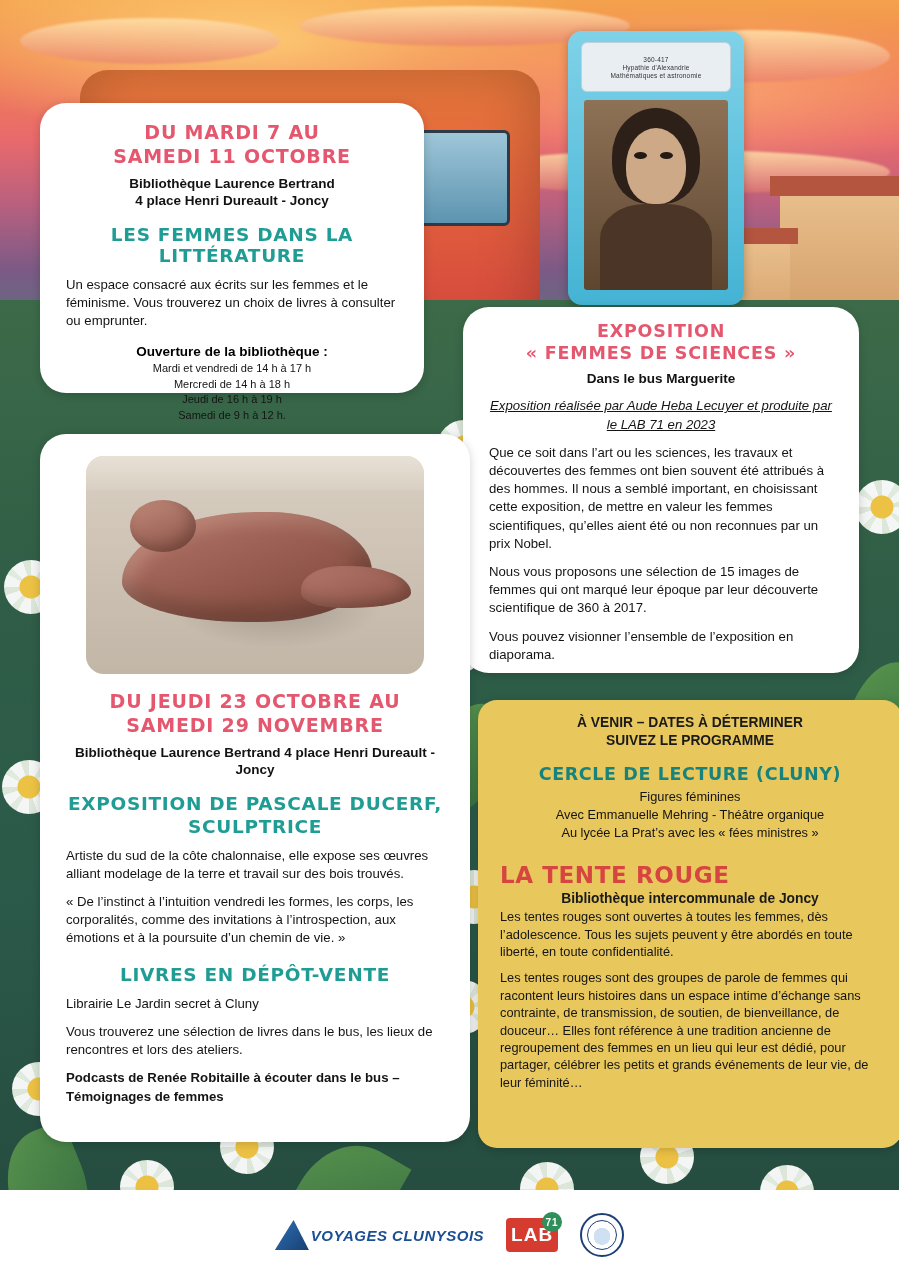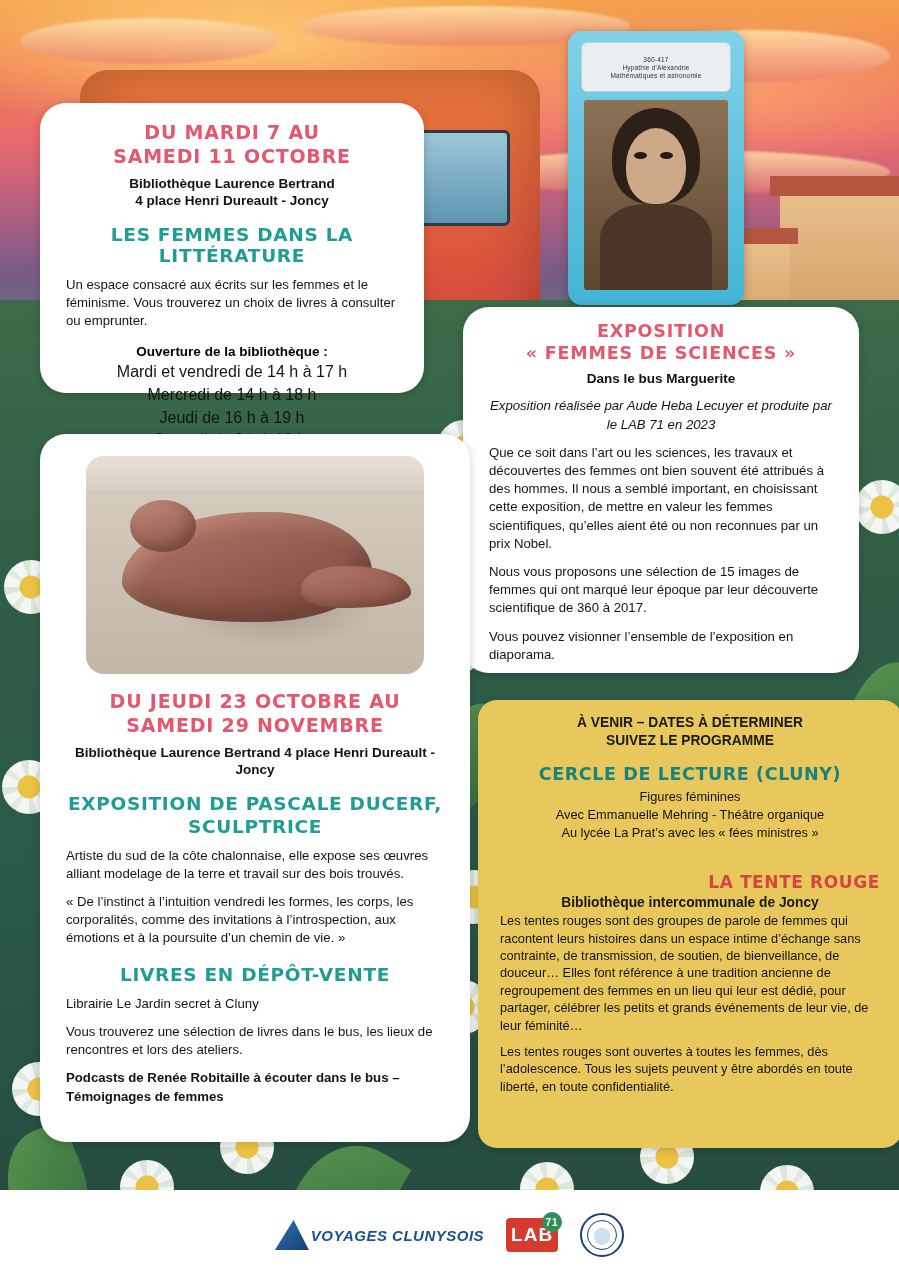--- a/index.html
+++ b/index.html
@@ -157,34 +157,34 @@
     text-align:center; font-weight:700; font-size:13.5px; color:#121212; line-height:1.3;
   }
   .title-teal {
     text-align:center; color:#1f9d94; font-size:18.5px; font-weight:700;
     letter-spacing:.7px; font-family:"DejaVu Sans", sans-serif; margin:14px 0 10px;
   }
   p.body {
     font-size:13.2px; line-height:1.38; color:#141414; margin:0 0 10px;
   }
   .center { text-align:center; }
-  .ital { font-style:italic; }
-  .small-center { text-align:center; font-size:16px; line-height:1.42; color:#141414; }
+  .ital { font-style:italic;text-decoration:underline; }
+  .small-center { text-align:center; font-size:11px; line-height:1.42; color:#141414; }
   .hours-title { text-align:center; font-weight:700; font-size:13.5px; margin:14px 0 2px; }
 
   .c4 .gold-head {
     text-align:center; font-weight:700; font-size:13.8px; color:#1a1a1a; line-height:1.3;
   }
   .c4 .sec-teal {
     text-align:center; color:#18837d; font-size:17.5px; font-weight:700;
     letter-spacing:.6px; font-family:"DejaVu Sans", sans-serif; margin:14px 0 4px;
   }
   .c4 .sec-red {
-    text-align:right; color:#d6453f; font-size:17px; font-weight:700;
-    letter-spacing:.6px; font-family:"DejaVu Sans", sans-serif; margin:30px 0 2px;
+    text-align:left; color:#d6453f; font-size:23px; font-weight:700;
+    letter-spacing:.6px; font-family:"DejaVu Sans", sans-serif; margin:20px 0 2px;
   }
   .c4 p { font-size:12.8px; line-height:1.36; color:#151515; margin:0 0 9px; }
 
   
   .logos {
     position:absolute; left:0; top:1206px; width:899px; height:58px;
     display:flex; align-items:center; justify-content:center; gap:22px;
   }
   .logo-voyages { display:flex; align-items:center; gap:2px; }
   .logo-tri {
@@ -327,22 +327,22 @@
   <div class="gold-head">À VENIR – DATES À DÉTERMINER</div>
   <div class="gold-head">SUIVEZ LE PROGRAMME</div>
 
   <div class="sec-teal">CERCLE DE LECTURE (CLUNY)</div>
   <div class="small-center" style="font-size:12.8px;">Figures féminines</div>
   <div class="small-center" style="font-size:12.8px;">Avec Emmanuelle Mehring - Théâtre organique</div>
   <div class="small-center" style="font-size:12.8px;">Au lycée La Prat’s avec les « fées ministres »</div>
 
   <div class="sec-red">LA TENTE ROUGE</div>
   <div class="gold-head" style="margin-bottom:0;">Bibliothèque intercommunale de Joncy</div>
+  <p>Les tentes rouges sont ouvertes à toutes les femmes, dès l’adolescence. Tous les sujets peuvent y être abordés en toute liberté, en toute confidentialité.</p>
   <p>Les tentes rouges sont des groupes de parole de femmes qui racontent leurs histoires dans un espace intime d’échange sans contrainte, de transmission, de soutien, de bienveillance, de douceur… Elles font référence à une tradition ancienne de regroupement des femmes en un lieu qui leur est dédié, pour partager, célébrer les petits et grands événements de leur vie, de leur féminité…</p>
-  <p>Les tentes rouges sont ouvertes à toutes les femmes, dès l’adolescence. Tous les sujets peuvent y être abordés en toute liberté, en toute confidentialité.</p>
 </div>
 
 <div class="logos">
   <div class="logo-voyages">
     <div class="logo-tri"></div>
     <span>VOYAGES CLUNYSOIS</span>
   </div>
   <div class="logo-lab">
     <span>LAB</span>
     <span class="num">71</span>

